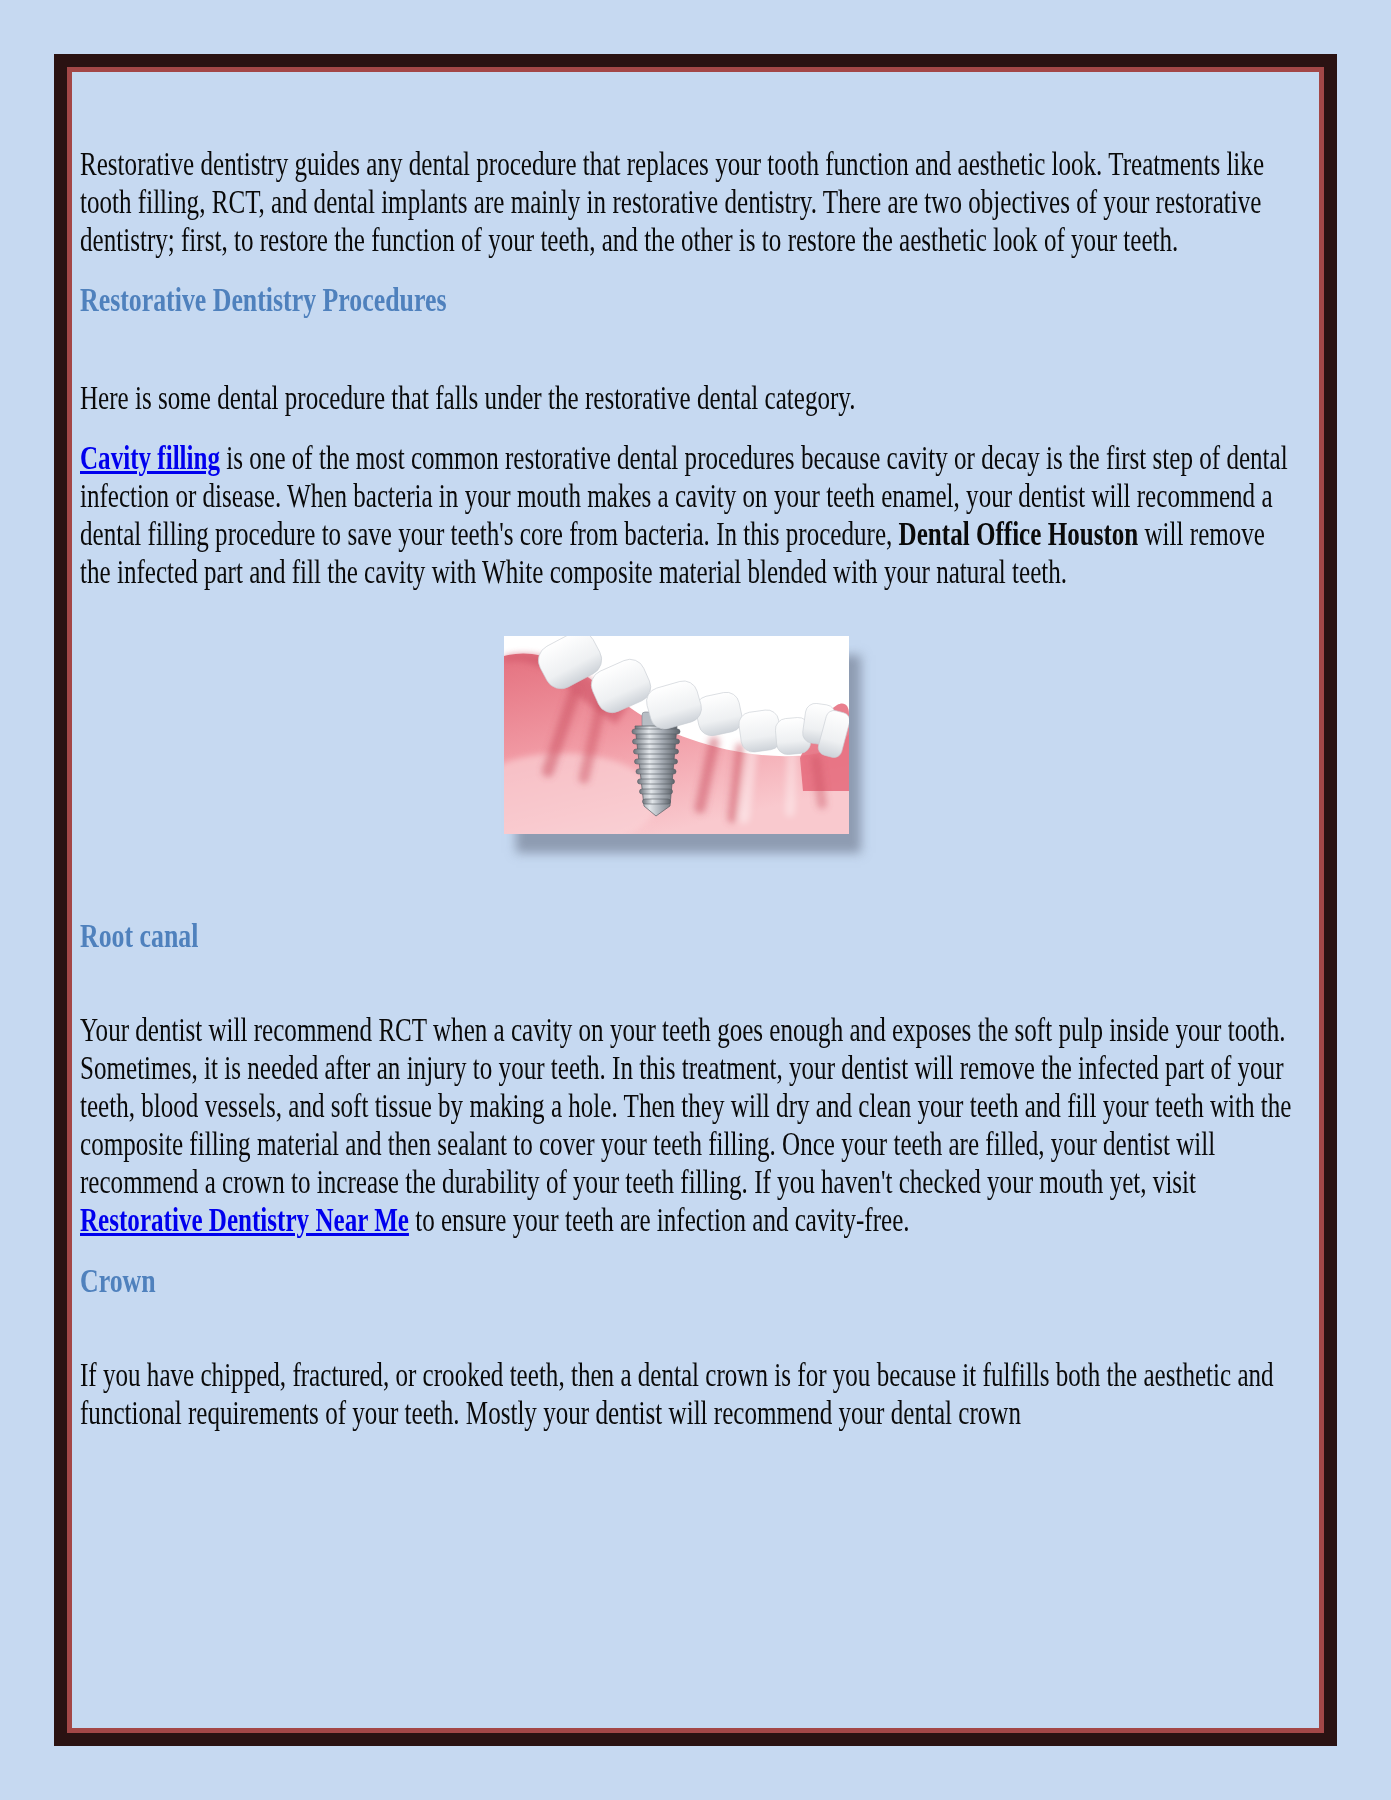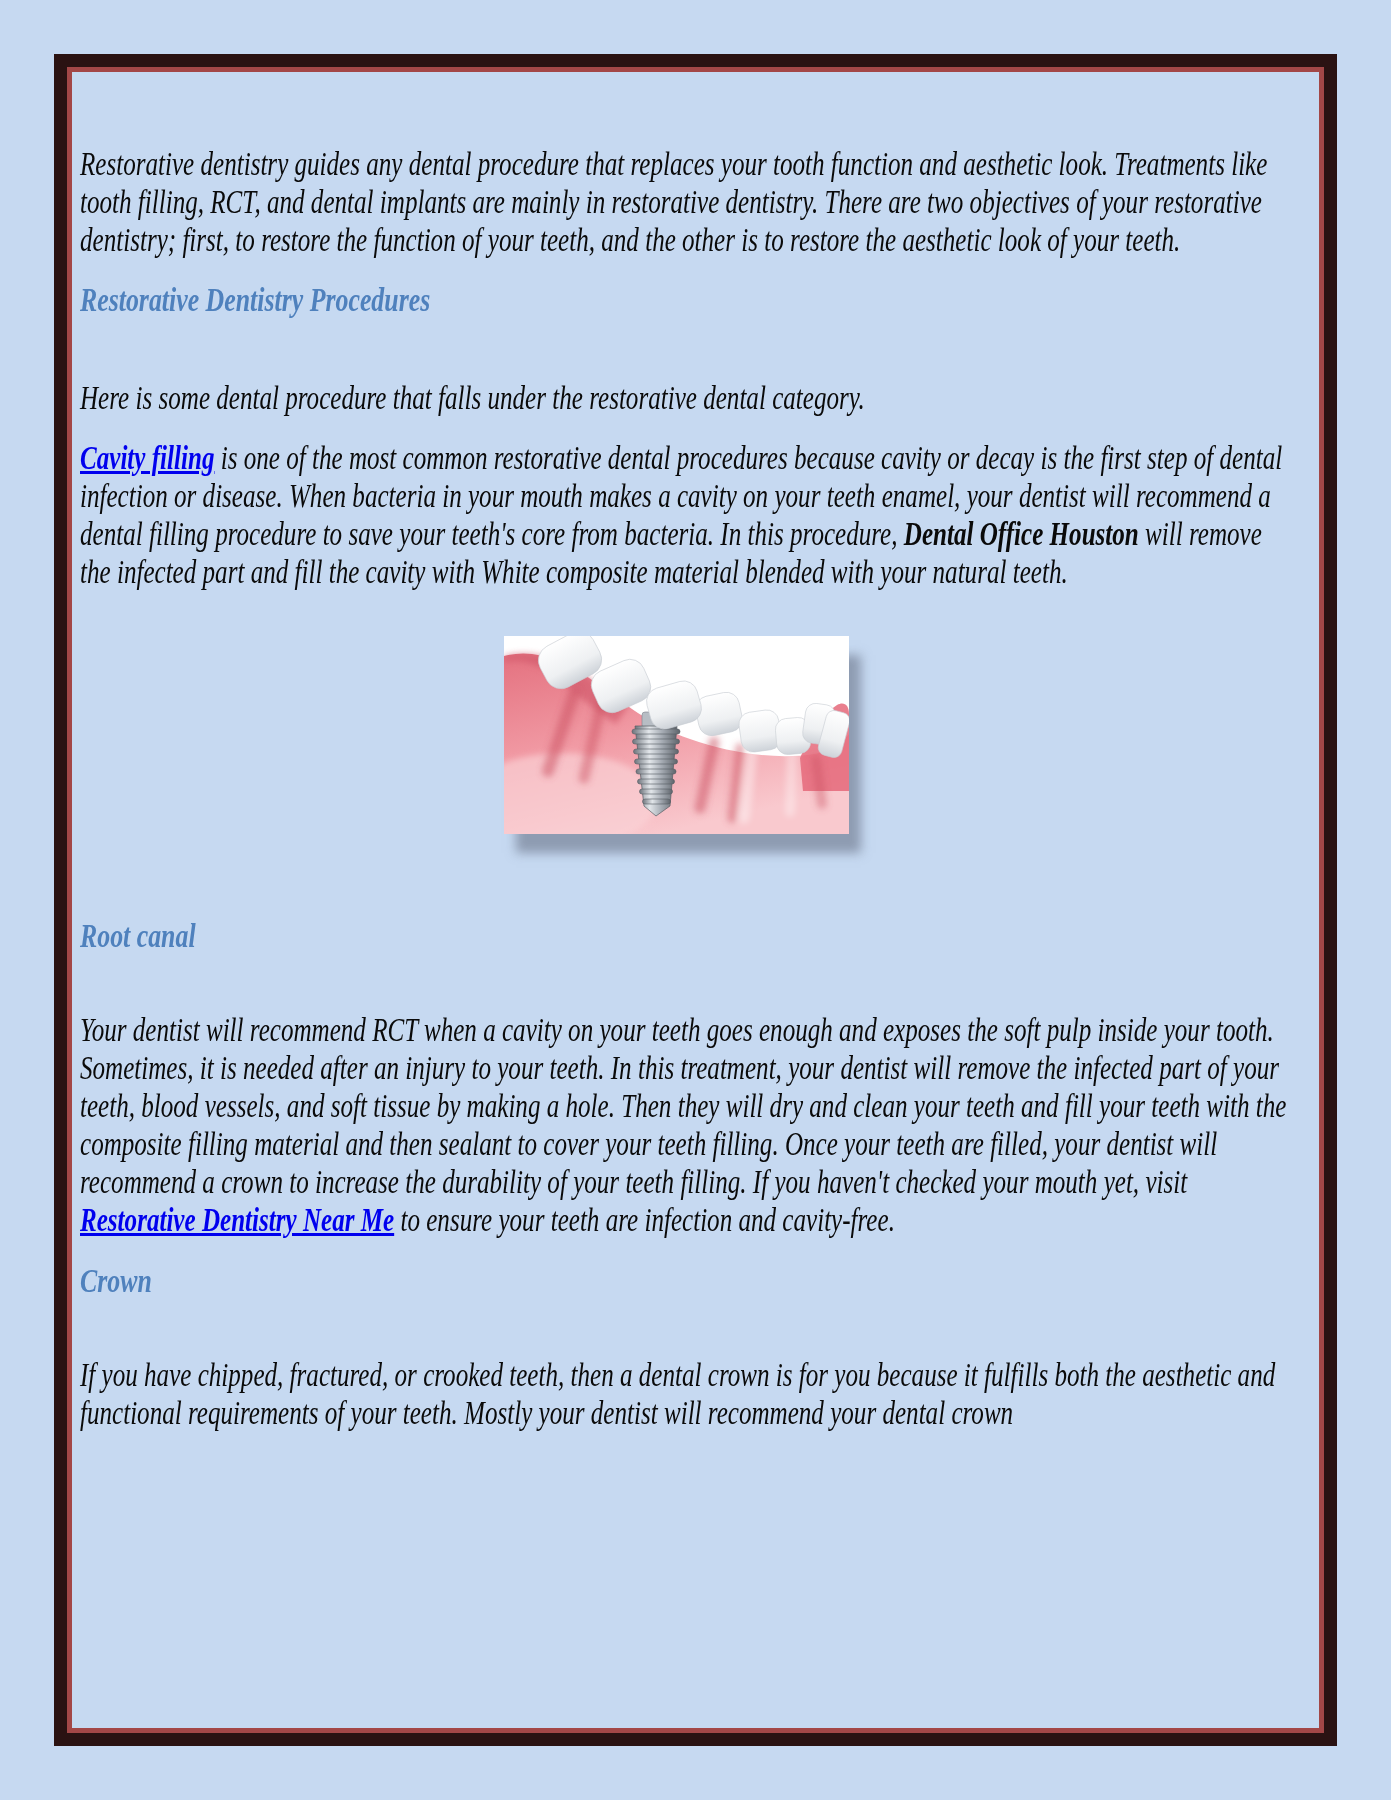--- a/index.html
+++ b/index.html
@@ -12,21 +12,20 @@
     overflow: hidden;
   }
   .frame-outer {
     position: absolute;
     left: 54px;
     top: 54px;
     width: 1283px;
     height: 1692px;
     box-sizing: border-box;
     border: 13px solid #2a1212;
-    font-style: italic;
   }
   .frame-inner {
     width: 100%;
     height: 100%;
     box-sizing: border-box;
     border: 5px solid #a34747;
   }
   .content {
     box-sizing: border-box;
     height: 100%;

